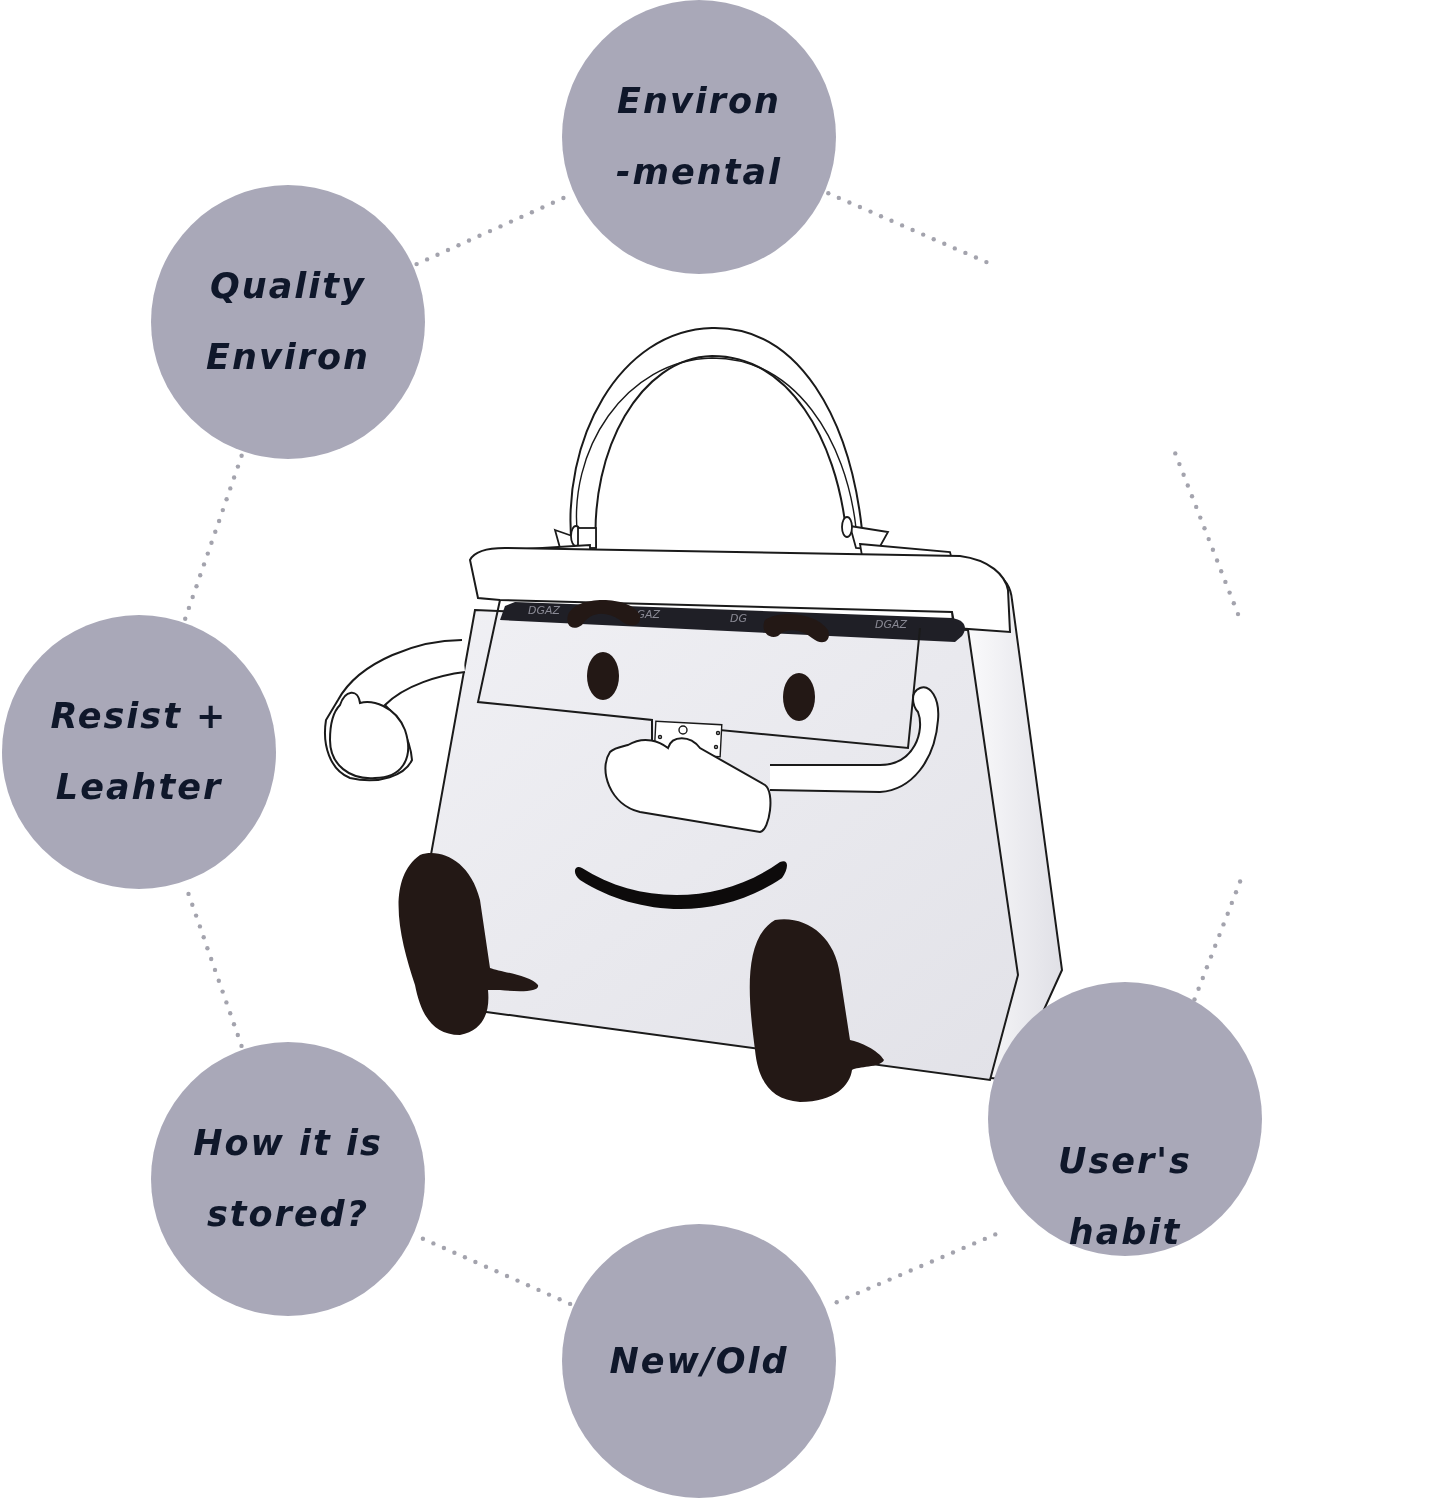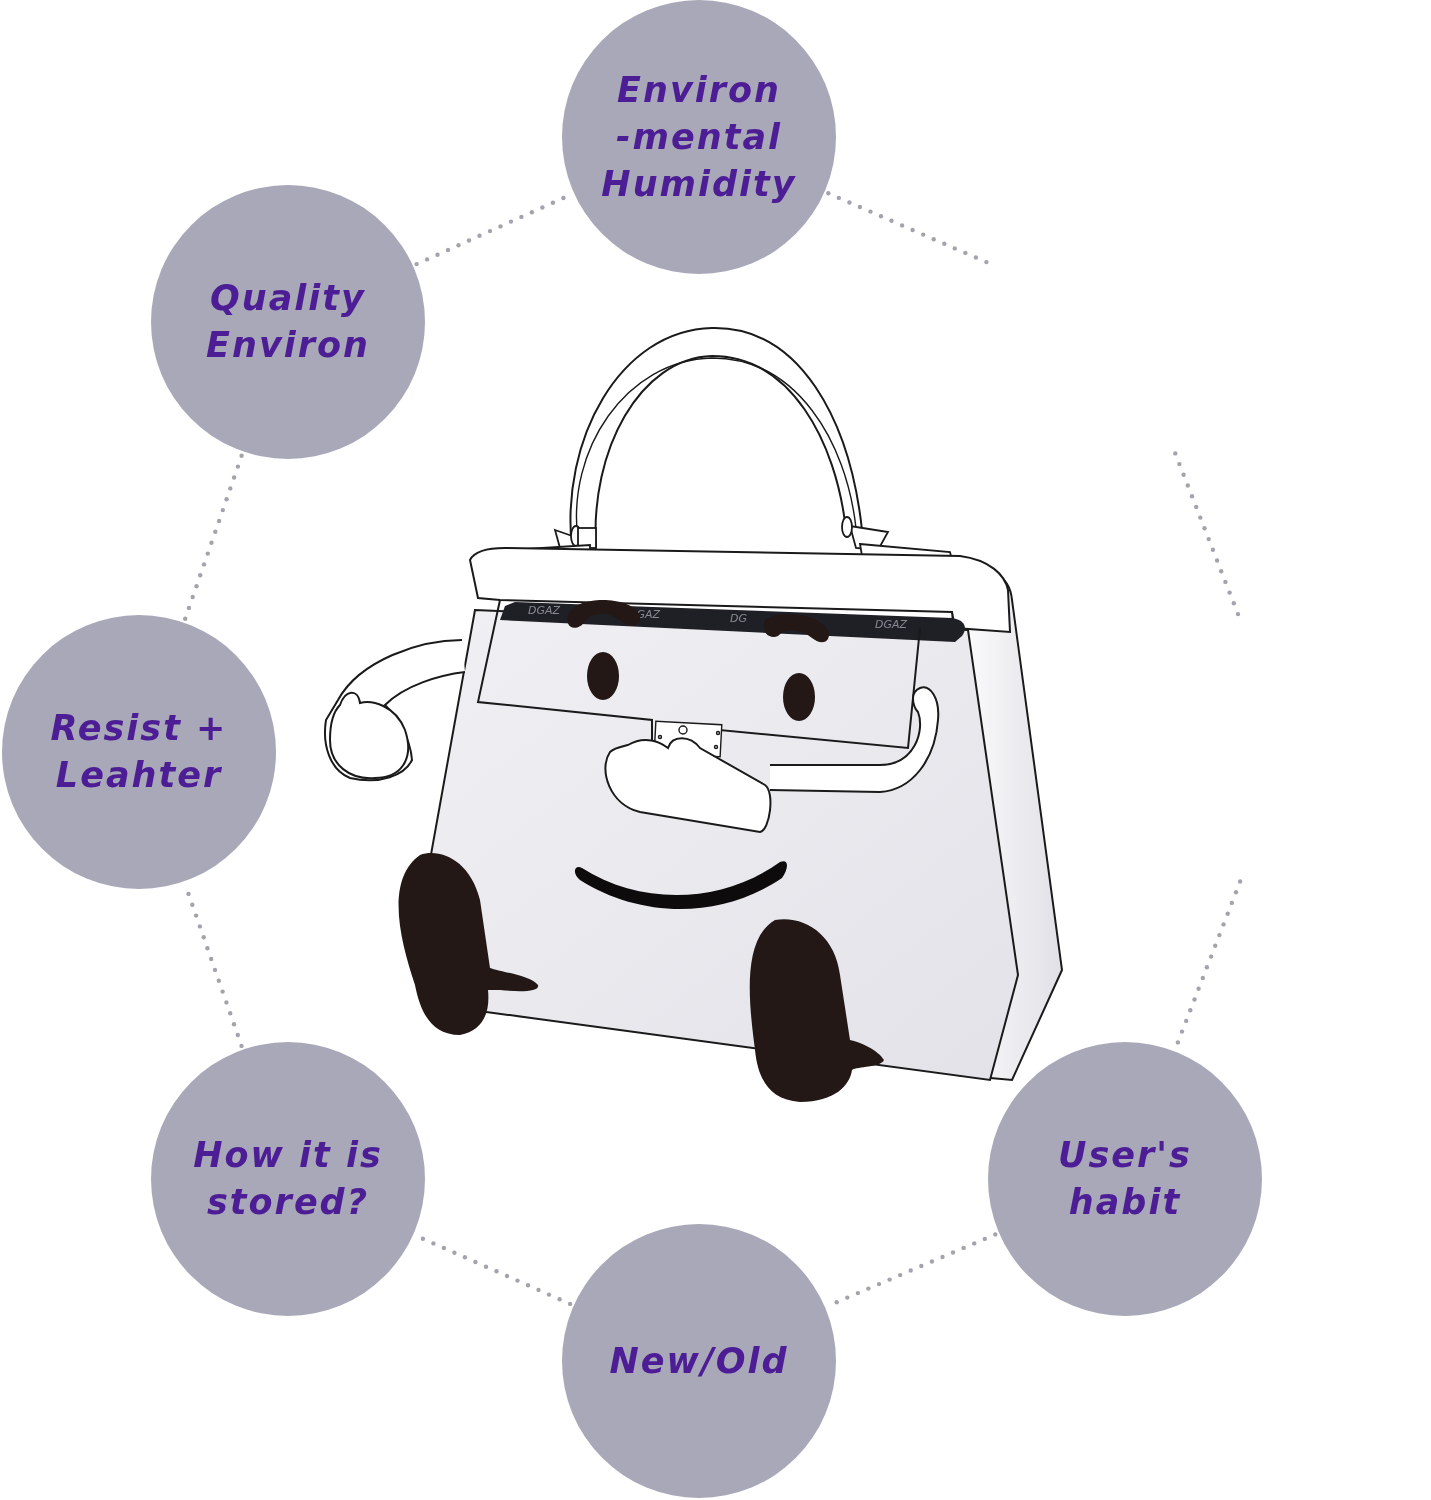--- a/index.html
+++ b/index.html
@@ -23,29 +23,30 @@
     .factor-circle {
       position: absolute;
       width: 274px;
       height: 274px;
       border-radius: 50%;
       background: #a9a8b8;
       display: flex;
       flex-direction: column;
       align-items: center;
       justify-content: center;
-      color: #4c1d95;
+      color: #0f172a;
       font-family: "DejaVu Sans", sans-serif;
       font-weight: bold;
       font-style: italic;
       font-size: 35px;
       line-height: 47px;
       letter-spacing: 2px;
       text-align: center;
       box-sizing: border-box;
+      gap: 24px;
     }
     .factor-circle .line { display: block; white-space: nowrap; }
     .dot { fill: #a3a3ad; }
   </style>
 </head>
 <body>
 
 <div id="diagram">
 
   <svg id="connectors" width="1431" height="1500" style="position:absolute;left:0;top:0;">
@@ -244,26 +245,25 @@
 
     <path d="M582,868 C640,905 720,905 780,862 C790,858 788,870 782,878 C720,920 640,918 580,880 C572,874 574,864 582,868 Z" fill="#0d0b0b"></path>
 
     <path d="M420,855 C440,848 470,860 480,900 L490,968 C500,972 530,975 538,985 C540,992 520,992 500,990 L488,990 C490,1010 485,1030 460,1035 C430,1035 420,1010 415,985 C400,940 385,880 420,855 Z" fill="#231815"></path>
     <path d="M775,920 C805,915 835,935 840,975 L850,1040 C860,1042 878,1050 884,1060 C880,1068 858,1066 852,1070 C850,1085 835,1102 800,1102 C770,1100 758,1080 755,1050 C750,1010 740,940 775,920 Z" fill="#231815"></path>
   </svg>
 
   <div class="factor-circle" style="left:562px; top:0px;">
     <span class="line">Environ</span>
     <span class="line">-mental</span>
-    <span class="line">Humidity</span>
-  </div>
-
-
-
-  <div class="factor-circle" style="left:988px; top:1042px;">
+  </div>
+
+
+
+  <div class="factor-circle" style="left:988px; top:982px;justify-content:flex-end;">
     <span class="line">User's</span>
     <span class="line">habit</span>
   </div>
 
   <div class="factor-circle" style="left:151px; top:1042px;">
     <span class="line">How it is</span>
     <span class="line">stored?</span>
   </div>
 
   <div class="factor-circle" style="left:562px; top:1224px;">

